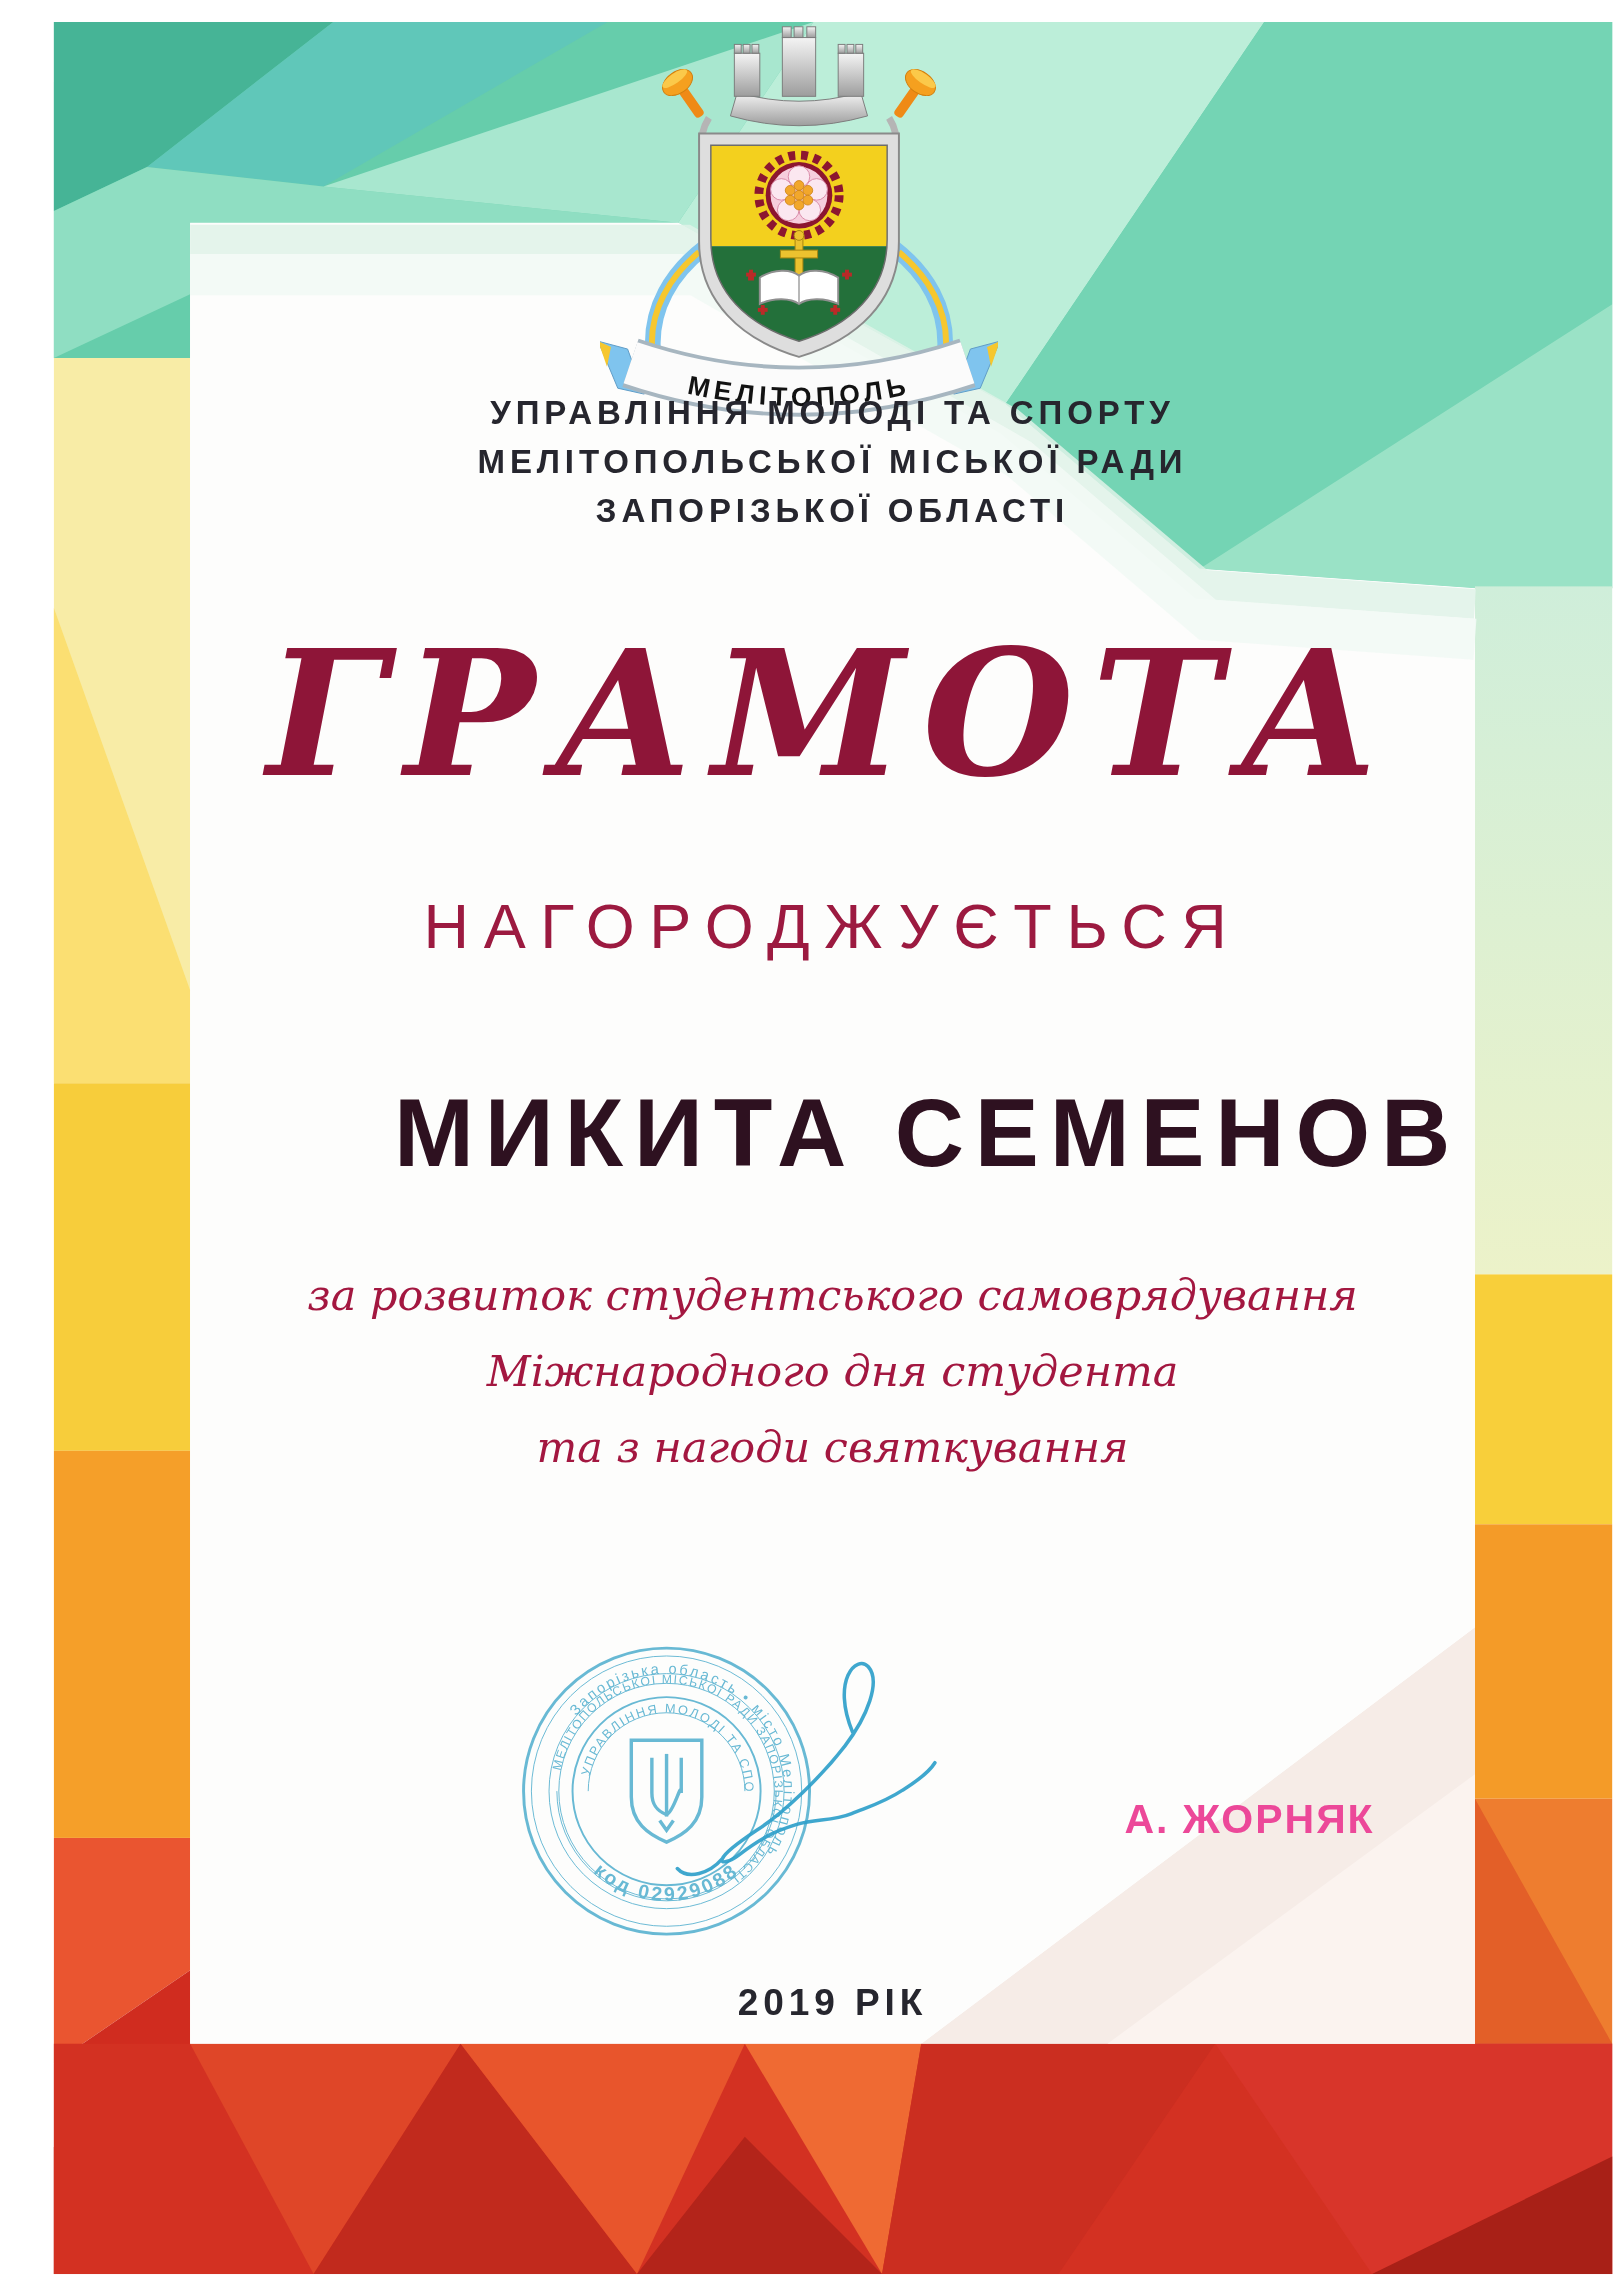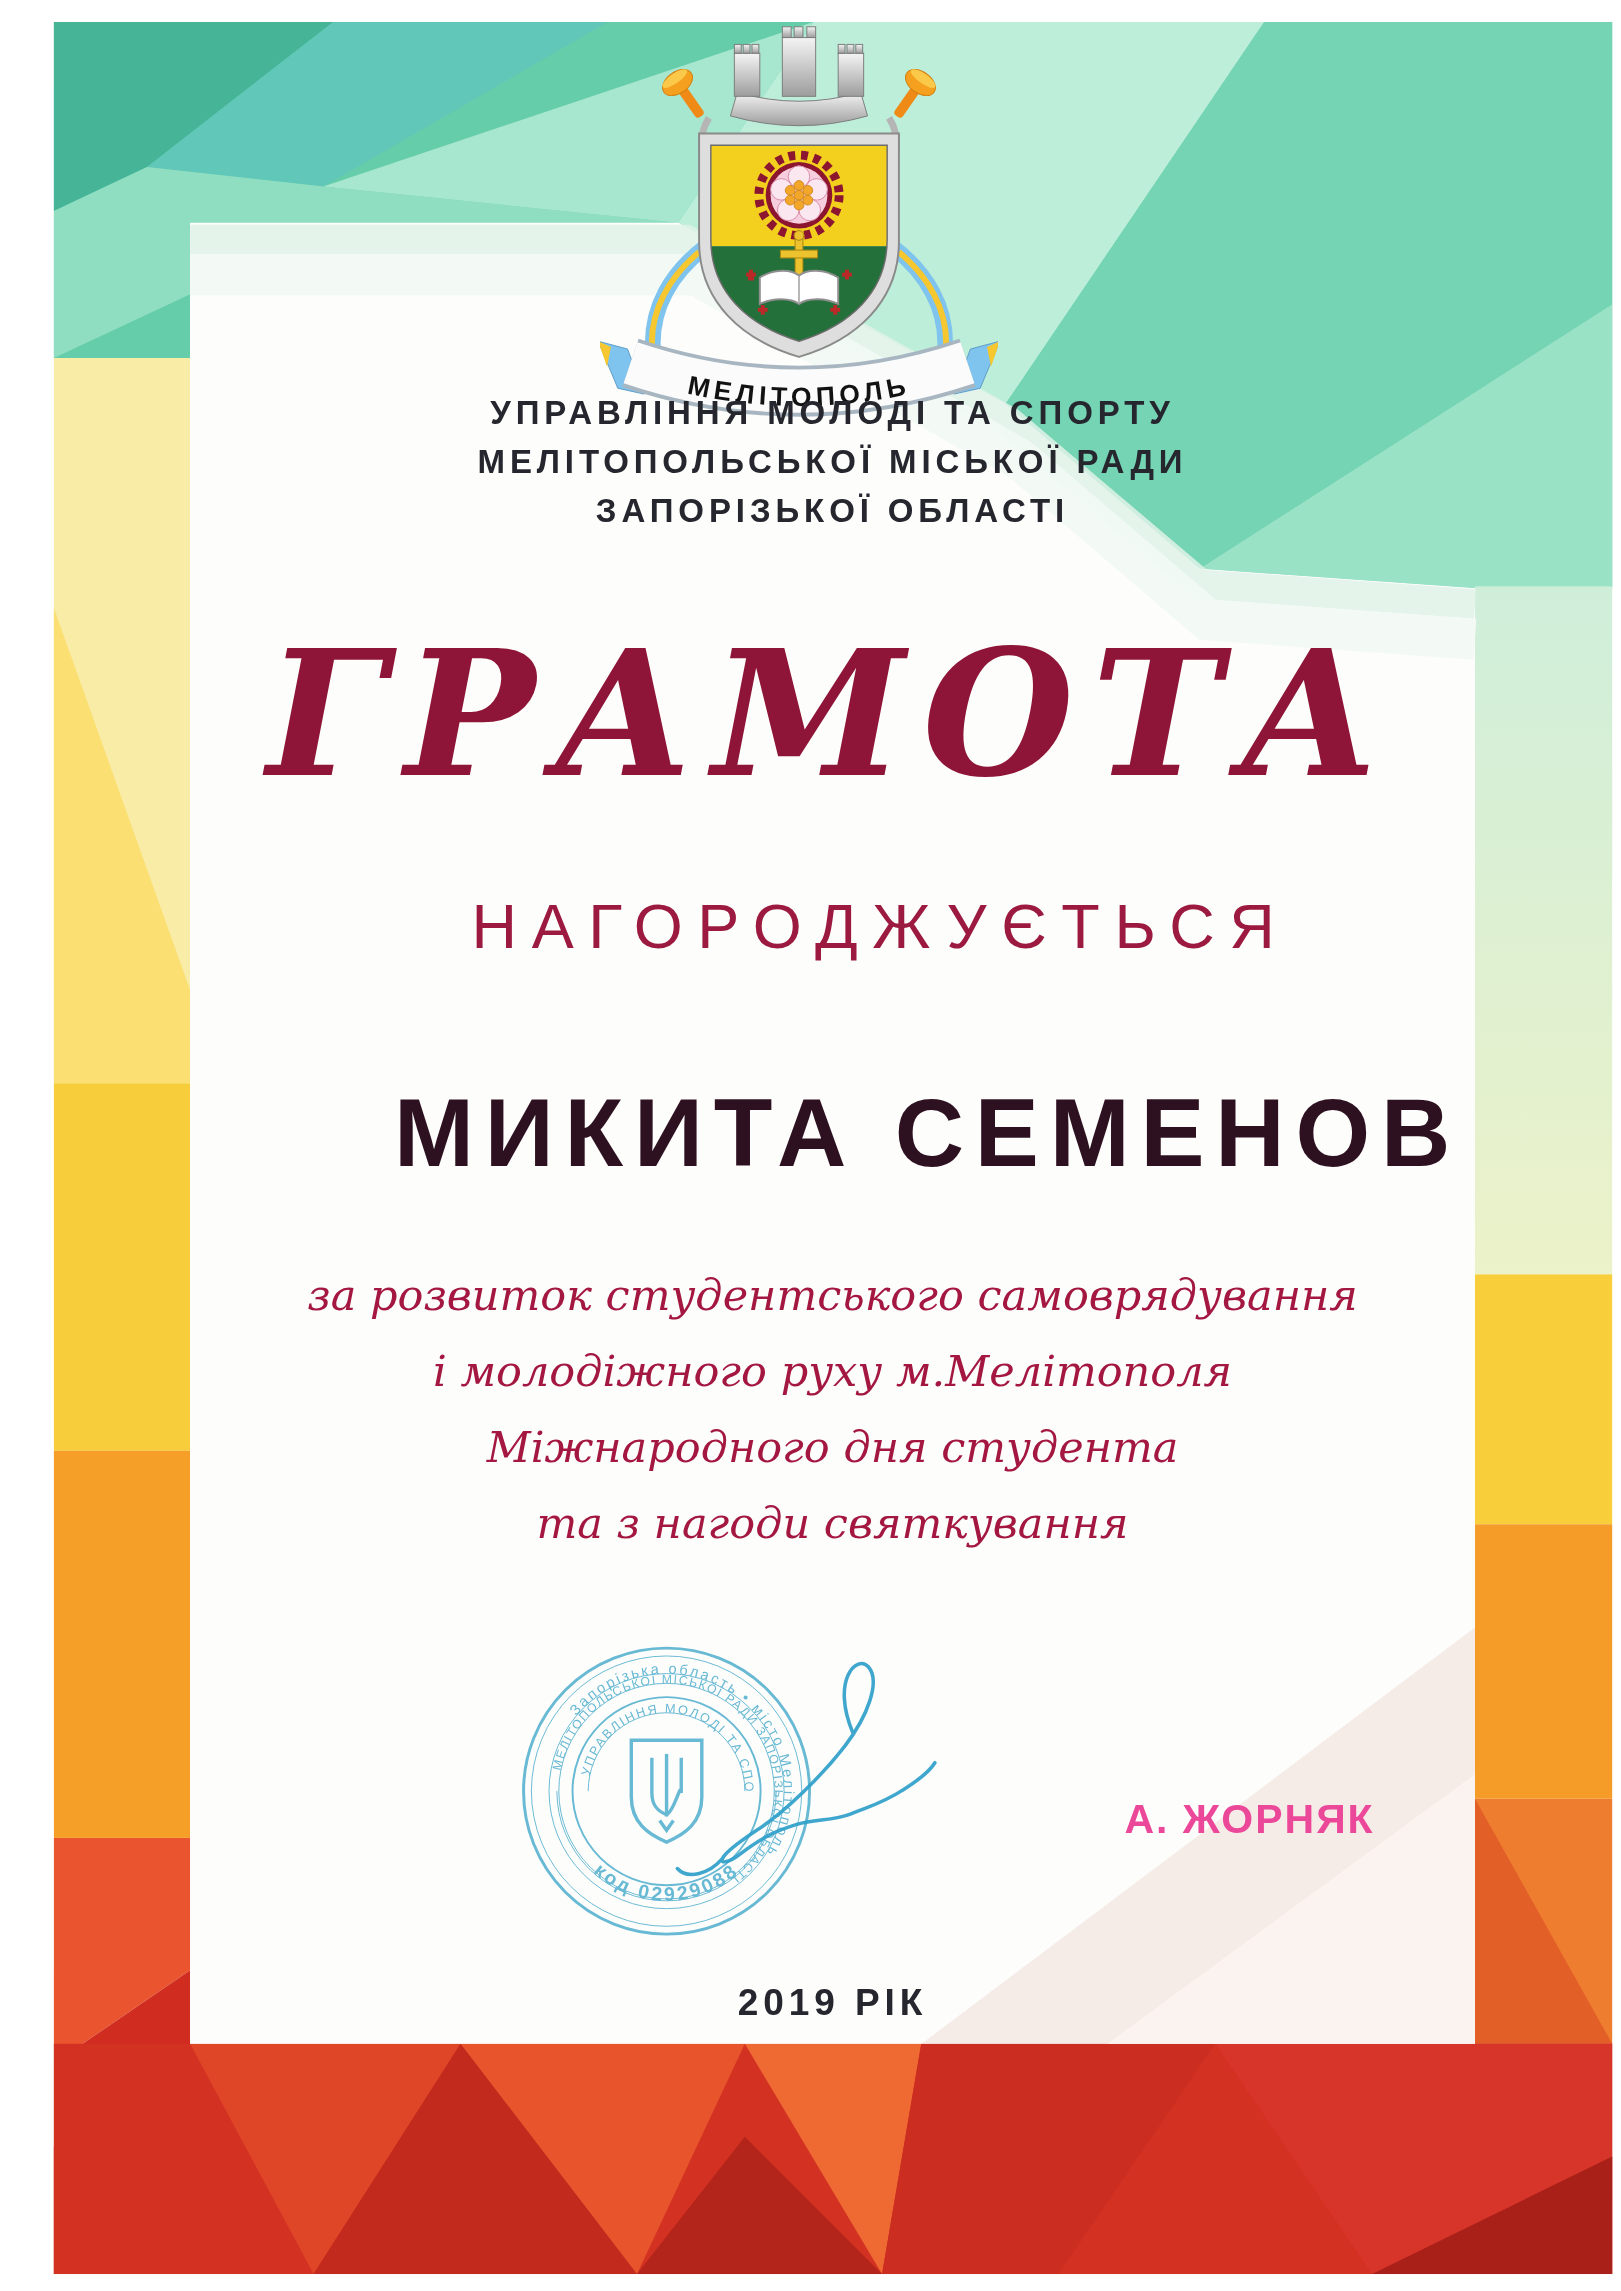--- a/index.html
+++ b/index.html
@@ -8,21 +8,21 @@
   #bg,#crest,#ink{position:absolute;pointer-events:none;}
   #bg{left:0;top:0;}
   #crest{left:600px;top:15.7px;}
   #ink{left:490px;top:1607px;}
   .txt{position:absolute;text-align:center;}
   .org{left:190px;top:388px;width:1285px;font-weight:700;font-size:33px;line-height:49px;
        letter-spacing:4.9px;color:#26262e;}
   .title{left:190px;top:610px;width:1285px;font-family:"DejaVu Serif",serif;font-style:italic;
          font-weight:700;font-size:174px;line-height:1.2;letter-spacing:17.6px;color:#8e1538;}
   .subtitle{left:190px;top:890px;width:1285px;font-size:63px;font-weight:400;
-            letter-spacing:14.7px;color:#9c1a40;padding-left:48px;}
+            letter-spacing:14.7px;color:#9c1a40;}
   .recipient{left:190px;top:1078px;width:1475px;font-weight:700;font-size:96px;
              letter-spacing:10.8px;color:#2e1120;}
   .citation{left:190px;top:1257px;width:1285px;font-family:"DejaVu Serif",serif;font-style:italic;
             font-weight:500;font-size:43px;line-height:76px;color:#a31740;}
   .sign-label{left:211px;top:1741px;width:461px;font-weight:700;font-size:34px;line-height:63px;
               letter-spacing:1px;color:#7c1130;}
   .signer{left:1088px;top:1796px;width:323px;font-weight:700;font-size:41px;
           letter-spacing:2px;color:#ec4899;}
   .year{left:190px;top:1982px;width:1285px;font-weight:700;font-size:37px;
         letter-spacing:4.9px;color:#26262e;}
@@ -205,21 +205,20 @@
   </div>
 
   <div class="txt title">ГРАМОТА</div>
 
   <div class="txt subtitle">НАГОРОДЖУЄТЬСЯ</div>
 
   <div class="txt recipient">МИКИТА СЕМЕНОВ</div>
 
   <div class="txt citation">
     <div>за розвиток студентського самоврядування</div>
-    <div>і молодіжного руху м.Мелітополя</div>
     <div>Міжнародного дня студента</div>
     <div>та з нагоди святкування</div>
   </div>
 
 
   <div class="txt signer">А. ЖОРНЯК</div>
 
   <div class="txt year">2019 РІК</div>
 
   <svg id="ink" width="549" height="333" viewBox="500 1640 560 340">

